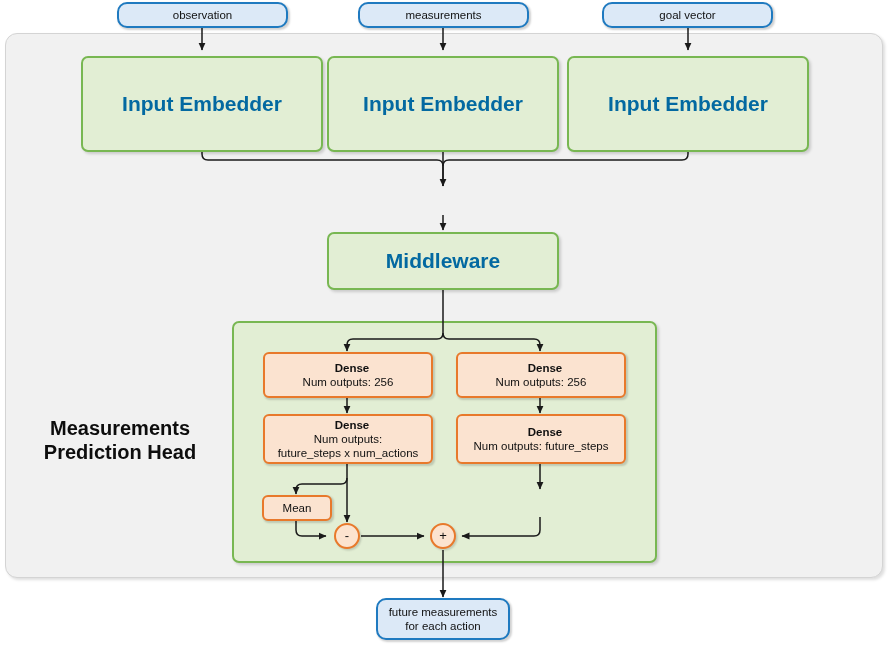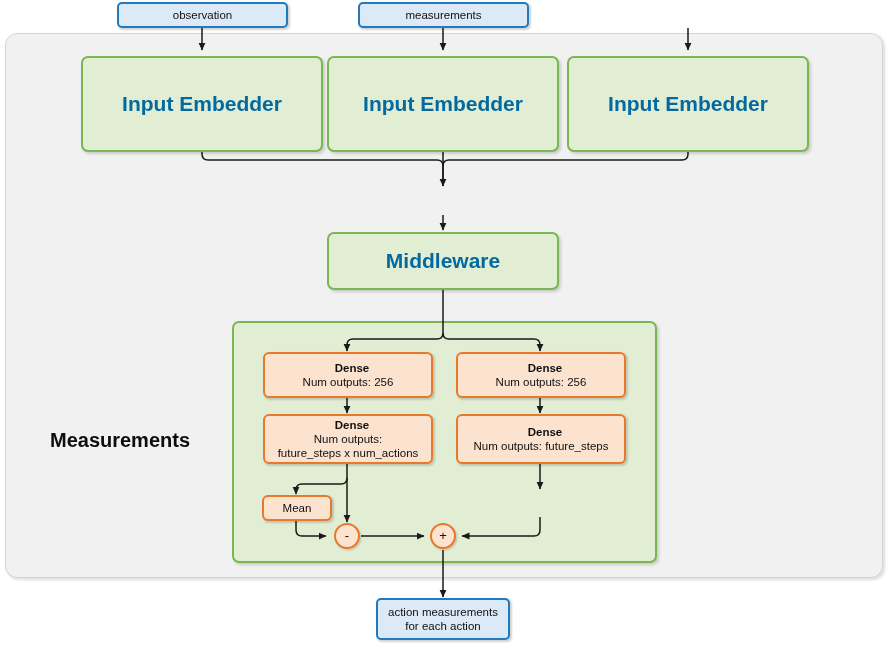--- a/index.html
+++ b/index.html
@@ -32,21 +32,21 @@
     height: 545px;
     background: #f1f1f1;
     border: 1px solid #d4d4d4;
     border-radius: 12px;
     box-shadow: 2px 2px 3px rgba(0,0,0,0.13);
   }
   
   .io-box {
     background: #dce9f7;
     border: 2px solid #1f7ac0;
-    border-radius: 5px;
+    border-radius: 10px;
     color: #111111;
     font-size: 11.5px;
     box-shadow: 1.5px 1.5px 2px rgba(0,0,0,0.18);
   }
   
   .green-box {
     background: #e2eed4;
     border: 2px solid #78b752;
     border-radius: 7px;
     color: #0369a1;
@@ -107,20 +107,21 @@
 </style>
 </head>
 <body>
 
 <div id="canvas">
 
   <div class="node outer-container"></div>
 
   <div class="node head-label" style="left:20px; top:410px; width:200px; height:60px;">
     <span class="multi">Measurements</span>
+    <span class="multi">Prediction Head</span>
   </div>
 
   <div class="node green-box" style="left:232px; top:321px; width:425px; height:242px;"></div>
 
   <svg class="wires" viewBox="0 0 890 650">
     <defs>
       <marker id="arrow" markerWidth="9" markerHeight="9" refX="7.5" refY="3.6" orient="auto" markerUnits="userSpaceOnUse">
         <path d="M0,0 L8,3.6 L0,7.2 z" fill="#1a1a1a"></path>
       </marker>
     </defs>
@@ -159,20 +160,23 @@
       <path d="M443,550 L443,597" marker-end="url(#arrow)"></path>
     </g>
   </svg>
 
   <div class="node io-box" style="left:117px; top:2px; width:171px; height:26px;">
     <span>observation</span>
   </div>
   <div class="node io-box" style="left:358px; top:2px; width:171px; height:26px;">
     <span>measurements</span>
   </div>
+  <div class="node io-box" style="left:602px; top:2px; width:171px; height:26px;">
+    <span>goal vector</span>
+  </div>
 
   <div class="node green-box embedder" style="left:81px; top:56px; width:242px; height:96px;">
     <span>Input Embedder</span>
   </div>
   <div class="node green-box embedder" style="left:327px; top:56px; width:232px; height:96px;">
     <span>Input Embedder</span>
   </div>
   <div class="node green-box embedder" style="left:567px; top:56px; width:242px; height:96px;">
     <span>Input Embedder</span>
   </div>
@@ -210,17 +214,17 @@
     <span class="title multi">Dense</span>
     <span class="multi">Num outputs: future_steps</span>
   </div>
 
 
   <div class="node op-circle" style="left:430px; top:523px;">
     <span>+</span>
   </div>
 
   <div class="node io-box" style="left:376px; top:598px; width:134px; height:42px; flex-direction:column;">
-    <span class="multi">action measurements</span>
+    <span class="multi">future measurements</span>
     <span class="multi">for each action</span>
   </div>
 
 </div>
 
 </body></html>

